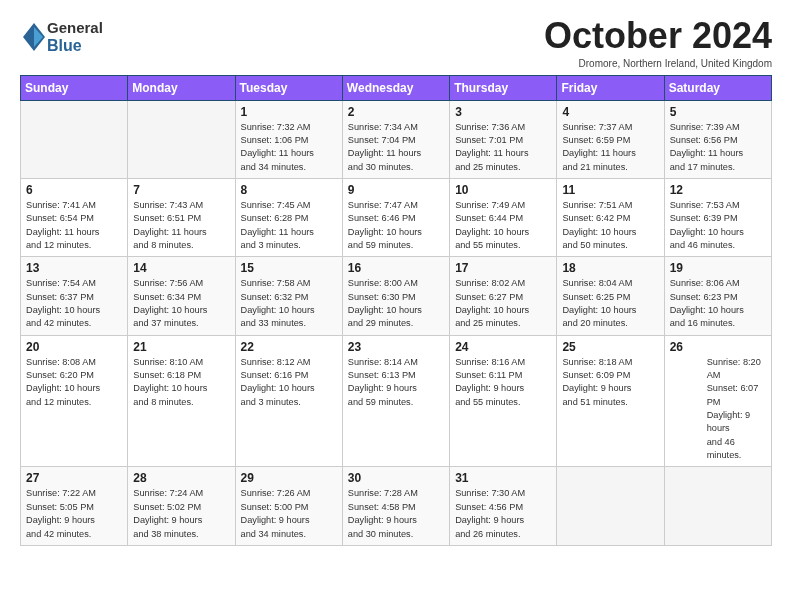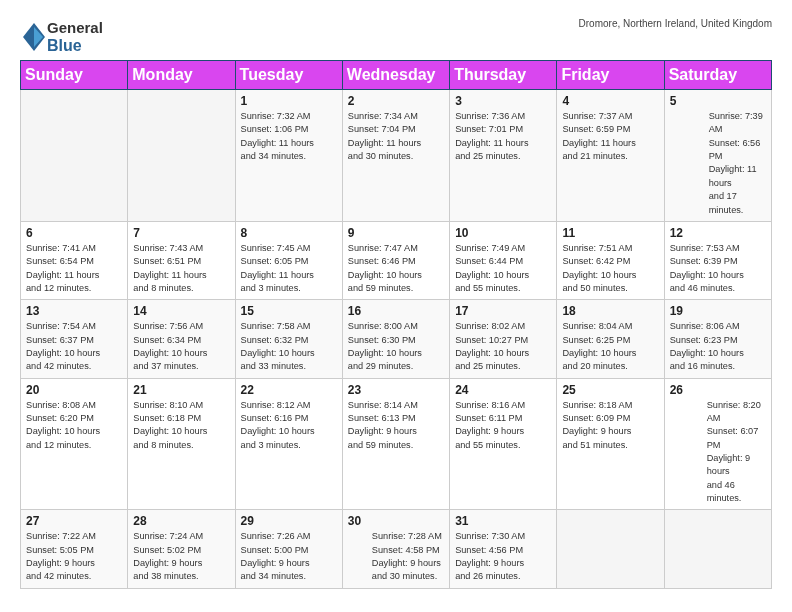--- a/index.html
+++ b/index.html
@@ -59,23 +59,23 @@
       font-size: 10px;
       color: #444;
       margin-top: 2px;
     }
     table {
       width: 100%;
       border-collapse: collapse;
       table-layout: fixed;
     }
     thead tr th {
-      background-color: #d946ef;
+      background-color: #8b5cf6;
       color: #fff;
-      font-size: 16px;
+      font-size: 12px;
       font-weight: bold;
       padding: 5px 4px;
       text-align: left;
       border: 1px solid #1e4d70;
     }
     tbody tr td {
       border: 1px solid #ccc;
       vertical-align: top;
       padding: 4px 5px;
       font-size: 9.5px;
@@ -111,20 +111,21 @@
       <svg class="logo-icon" viewBox="0 0 22 28" xmlns="http://www.w3.org/2000/svg">
         <polygon points="11,0 22,14 11,28 0,14" fill="#2a6496"></polygon>
         <polygon points="11,4 20,14 11,24" fill="#4a9fd4"></polygon>
       </svg>
       <div class="logo-text">
         <span class="logo-general">General</span>
         <span class="logo-blue">Blue</span>
       </div>
     </div>
     <div class="title-area">
+      <div class="month-title">October 2024</div>
       <div class="location-title">Dromore, Northern Ireland, United Kingdom</div>
     </div>
   </div>
 
   <table>
     <thead>
       <tr>
       <th>Sunday</th>
           <th>Monday</th>
           <th>Tuesday</th>
@@ -161,21 +162,21 @@
           </td>
           <td>
             <span class="day-num">4</span>
             <div class="cell-content" style="white-space: pre-line;">Sunrise: 7:37 AM
 Sunset: 6:59 PM
 Daylight: 11 hours
 and 21 minutes.</div>
           </td>
           <td>
             <span class="day-num">5</span>
-            <div class="cell-content" style="white-space: pre-line; margin-left: 39px;">Sunrise: 7:39 AM
+            <div class="cell-content" style="white-space: pre-line;">Sunrise: 7:39 AM
 Sunset: 6:56 PM
 Daylight: 11 hours
 and 17 minutes.</div>
           </td>
         </tr>
         <tr>
           <td>
             <span class="day-num">6</span>
             <div class="cell-content" style="white-space: pre-line;">Sunrise: 7:41 AM
 Sunset: 6:54 PM
@@ -185,21 +186,21 @@
           <td>
             <span class="day-num">7</span>
             <div class="cell-content" style="white-space: pre-line;">Sunrise: 7:43 AM
 Sunset: 6:51 PM
 Daylight: 11 hours
 and 8 minutes.</div>
           </td>
           <td>
             <span class="day-num">8</span>
             <div class="cell-content" style="white-space: pre-line;">Sunrise: 7:45 AM
-Sunset: 6:05 PM
+Sunset: 6:28 PM
 Daylight: 11 hours
 and 3 minutes.</div>
           </td>
           <td>
             <span class="day-num">9</span>
             <div class="cell-content" style="white-space: pre-line;">Sunrise: 7:47 AM
 Sunset: 6:46 PM
 Daylight: 10 hours
 and 59 minutes.</div>
           </td>
@@ -250,21 +251,21 @@
           <td>
             <span class="day-num">16</span>
             <div class="cell-content" style="white-space: pre-line;">Sunrise: 8:00 AM
 Sunset: 6:30 PM
 Daylight: 10 hours
 and 29 minutes.</div>
           </td>
           <td>
             <span class="day-num">17</span>
             <div class="cell-content" style="white-space: pre-line;">Sunrise: 8:02 AM
-Sunset: 10:27 PM
+Sunset: 6:27 PM
 Daylight: 10 hours
 and 25 minutes.</div>
           </td>
           <td>
             <span class="day-num">18</span>
             <div class="cell-content" style="white-space: pre-line;">Sunrise: 8:04 AM
 Sunset: 6:25 PM
 Daylight: 10 hours
 and 20 minutes.</div>
           </td>
@@ -344,21 +345,21 @@
           </td>
           <td>
             <span class="day-num">29</span>
             <div class="cell-content" style="white-space: pre-line;">Sunrise: 7:26 AM
 Sunset: 5:00 PM
 Daylight: 9 hours
 and 34 minutes.</div>
           </td>
           <td>
             <span class="day-num">30</span>
-            <div class="cell-content" style="white-space: pre-line; margin-left: 24px;">Sunrise: 7:28 AM
+            <div class="cell-content" style="white-space: pre-line;">Sunrise: 7:28 AM
 Sunset: 4:58 PM
 Daylight: 9 hours
 and 30 minutes.</div>
           </td>
           <td>
             <span class="day-num">31</span>
             <div class="cell-content" style="white-space: pre-line;">Sunrise: 7:30 AM
 Sunset: 4:56 PM
 Daylight: 9 hours
 and 26 minutes.</div>

